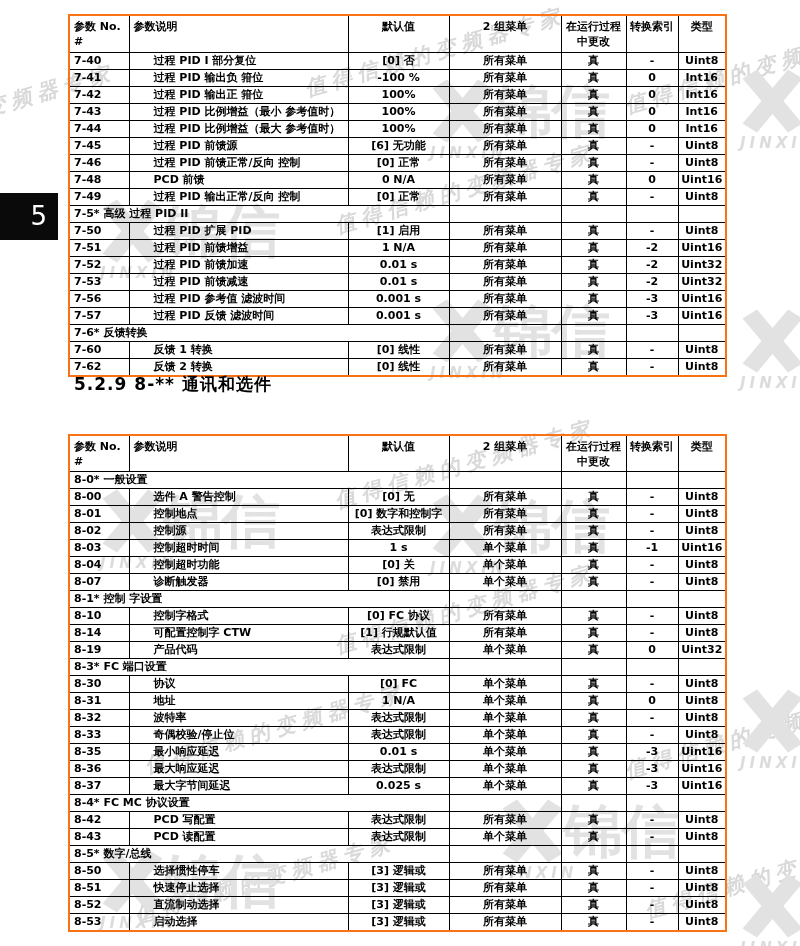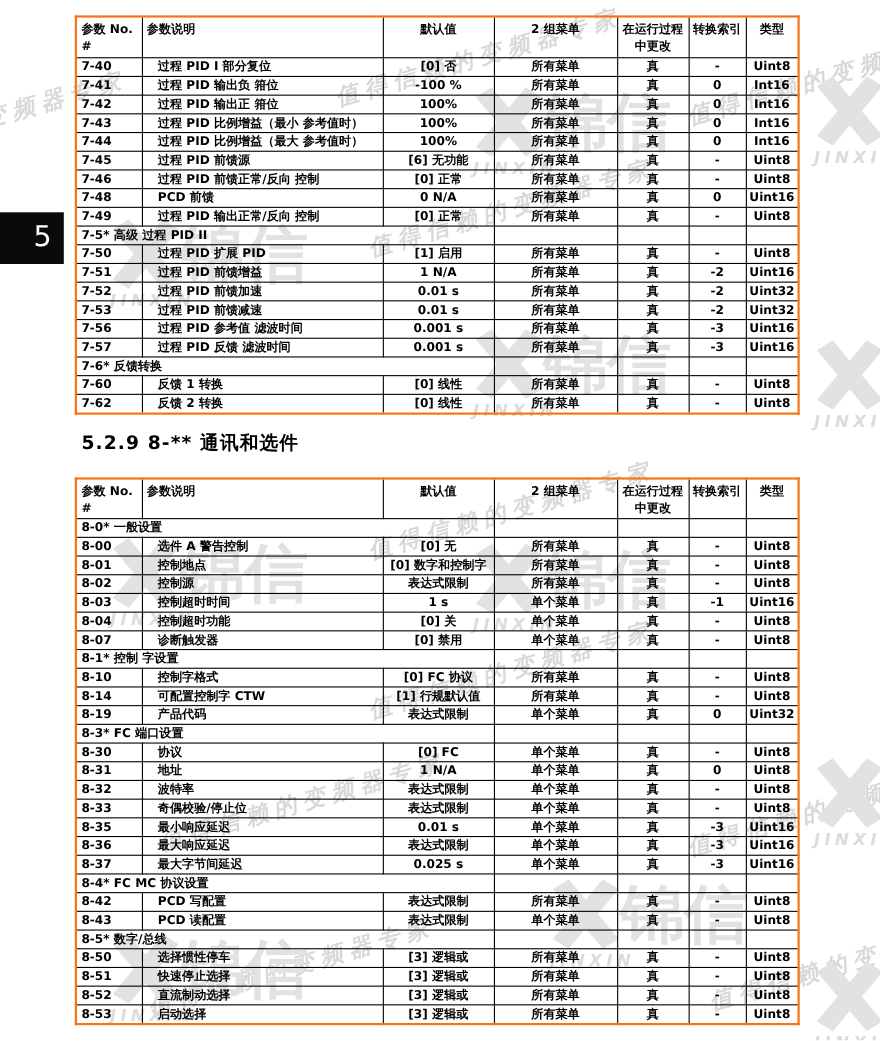--- a/index.html
+++ b/index.html
@@ -20,38 +20,38 @@
   .wm-cjk { font-size:58px; font-weight:bold; line-height:62px; vertical-align:bottom;text-align:center; }
   .wm-latin { display:block; font-style:italic; font-weight:bold; font-size:15px;
               letter-spacing:4px; margin-top:2px; color:#dcdcdc; }
 
   
   .chapter-tab { position:absolute; left:0; top:193px; width:58px; height:47px; background:#0a0a0a;
                  color:#fff; font-size:26px; font-weight:normal; line-height:47px;
                  text-align:right; padding-right:11px; z-index:2; }
 
   
-  .section-heading { position:absolute; left:74px; top:391px; font-size:17px; font-weight:bold;
+  .section-heading { position:absolute; left:74px; top:373px; font-size:17px; font-weight:bold;
                      letter-spacing:1px; z-index:2; }
 
   
   table.param-table { position:absolute; left:68px; width:657px; table-layout:fixed;
                       border-collapse:collapse; border:2px solid #f97316; z-index:1;
                       background:transparent; }
   #table1 { top:14px; }
   #table2 { top:434px; }
   .param-table th, .param-table td { border:1px solid #000; font-weight:bold; font-size:11px;
       overflow:hidden; white-space:nowrap; background:transparent; }
   .param-table th { height:37px; vertical-align:top; padding-top:3px; text-align:center;
       white-space:pre-line; line-height:15px; }
   #table2 th { height:36px; }
   .param-table th:nth-child(1), .param-table th:nth-child(2) { text-align:left; padding-left:4px; }
   .param-table td { height:17px; line-height:16px; vertical-align:middle; text-align:center; }
   .param-table td:nth-child(1) { text-align:left; padding-left:4px; }
-  .param-table td:nth-child(2) { text-align:left; padding-left:14px; }
+  .param-table td:nth-child(2) { text-align:left; padding-left:24px; }
   .param-table td.sec { text-align:left; padding-left:4px; }
 </style>
 </head>
 <body>
 
 <div class="page">
 
   <div class="wm-layer">
     <span class="wm-script" style="left:300px; top:38px;">值得信赖的变频器专家</span>
     <span class="wm-script" style="left:-150px; top:95px;">值得信赖的变频器专家</span>

